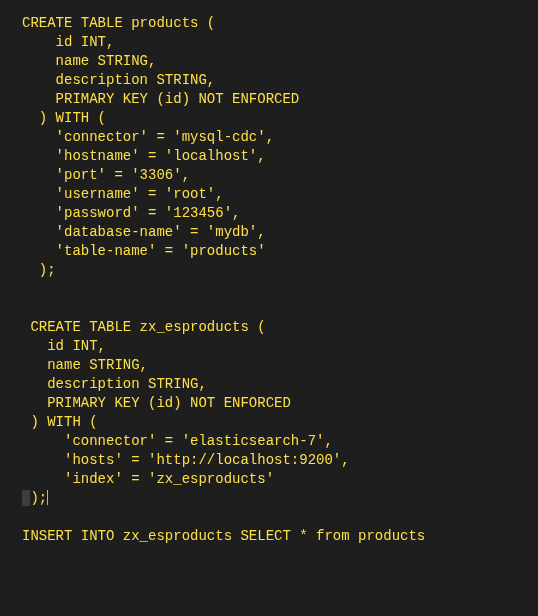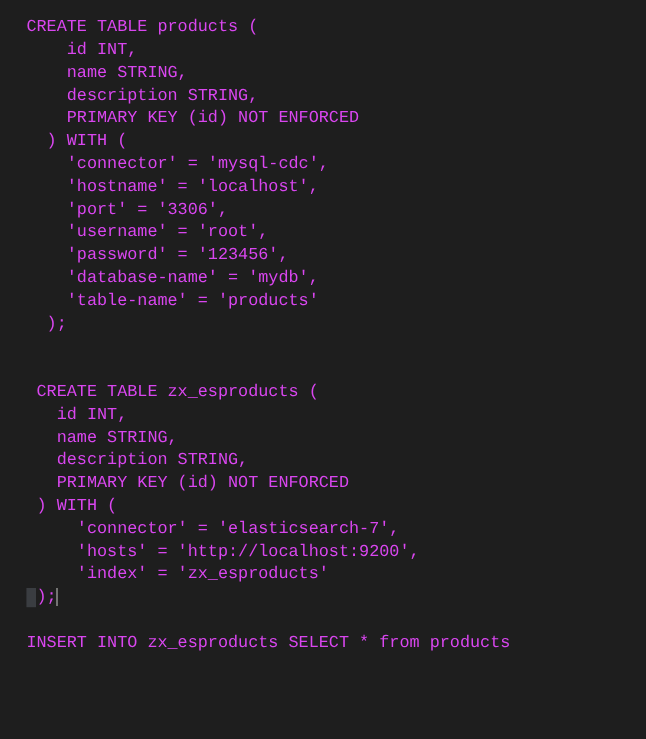--- a/index.html
+++ b/index.html
@@ -7,21 +7,21 @@
     padding: 0;
     width: 538px;
     height: 616px;
     background: #1e1e1e;
     overflow: hidden;
   }
   .editor {
     font-family: Consolas, "Courier New", monospace;
     font-size: 14px;
     line-height: 19px;
-    color: #d946ef;
+    color: #fde047;
     padding: 14px 10px 10px 22px;
     white-space: pre;
     position: relative;
     box-sizing: border-box;
     width: 538px;
     height: 616px;
   }
   .cursor {
     display: inline-block;
     width: 1px;

